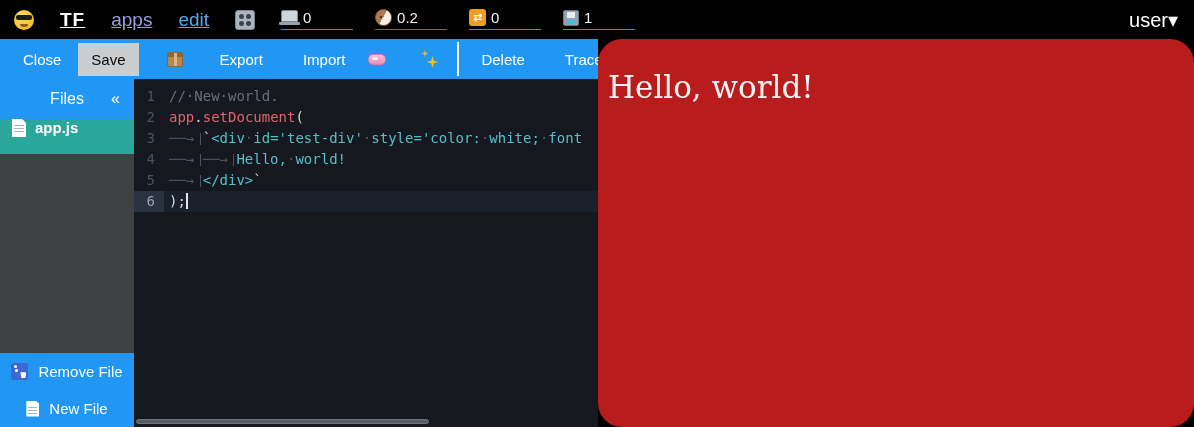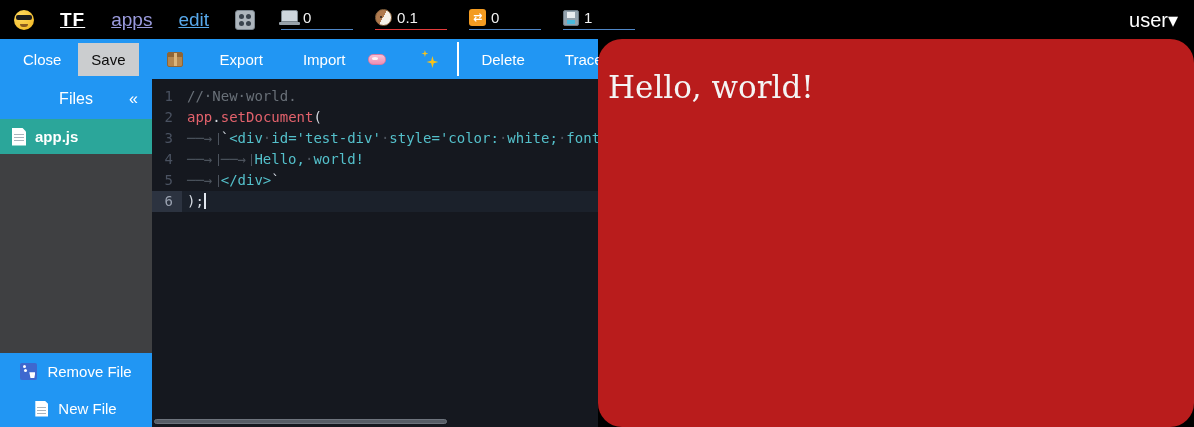--- a/index.html
+++ b/index.html
@@ -60,25 +60,25 @@
   
   .toolbar { height:40px; flex:none; background:#2196f3; display:flex; align-items:center; padding:0 10px; }
   .tbtn { background:transparent; border:none; color:#fff; font-size:15px; font-family:inherit; padding:8px 13px; cursor:pointer; white-space:nowrap; }
   .tbtn.active { background:#cbcdcf; color:#0b0b0b; margin:0 4px; }
   .tbtn.iconbtn { padding:8px 10px; display:flex; align-items:center; }
   .tbtn.blank { width:34px; height:34px; border:1px solid #fff; padding:0; margin:0 9px; }
   .tb-sp { width:14px; flex:none; }
 
   
   .workspace { flex:1; display:flex; min-height:0; }
-  .sidebar { width:152px; flex:none; background:#3f4042; display:flex; flex-direction:column; }
+  .sidebar { width:134px; flex:none; background:#3f4042; display:flex; flex-direction:column; }
   .sb-header { height:40px; flex:none; background:#2196f3; color:#fff; display:flex; align-items:center; justify-content:center; position:relative; font-size:16px; }
   .sb-collapse { position:absolute; right:14px; top:50%; transform:translateY(-50%); font-size:16px; cursor:pointer; }
   .sb-files { flex:none; }
-  .file-row { height:35px; display:flex; align-items:center; gap:9px; padding-left:12px; color:#fff; font-size:15px; font-weight:700; cursor:pointer; }
+  .file-row { height:35px; display:flex; align-items:flex-start; gap:9px; padding-left:12px; color:#fff; font-size:15px; font-weight:700; cursor:pointer; }
   .file-row.selected { background:#2ba69a; }
   .sb-spacer { flex:1; }
   .sb-actions { flex:none; }
   .sb-action { height:37px; background:#2196f3; border:none; width:100%; display:flex; align-items:center; justify-content:center; gap:10px; color:#fff; font-size:15px; font-family:inherit; cursor:pointer; }
 
   
   .editor { flex:1; position:relative; background:#15181f; min-width:0; overflow:hidden; }
   .code-area { padding-top:7px; font-family:"DejaVu Sans Mono", monospace; font-size:14px; line-height:21px; }
   .line { display:flex; height:21px; }
   .ln { width:30px; flex:none; text-align:right; padding-right:9px; color:#4a5261; user-select:none; }
@@ -108,21 +108,21 @@
       <span class="tb-link apps">apps</span>
       <span class="tb-link edit">edit</span>
       <span class="icon icon-knobs"></span>
       <div class="tb-stats" id="tb-stats">
           <div class="stat">
             <span class="icon icon-laptop"></span>
             <span class="stat-value">0</span>
           </div>
           <div class="stat red">
             <span class="icon icon-hamster"></span>
-            <span class="stat-value">0.1</span>
+            <span class="stat-value">0.2</span>
           </div>
           <div class="stat">
             <span class="icon icon-repeat"></span>
             <span class="stat-value">0</span>
           </div>
           <div class="stat">
             <span class="icon icon-floppy"></span>
             <span class="stat-value">1</span>
           </div>
         </div>

